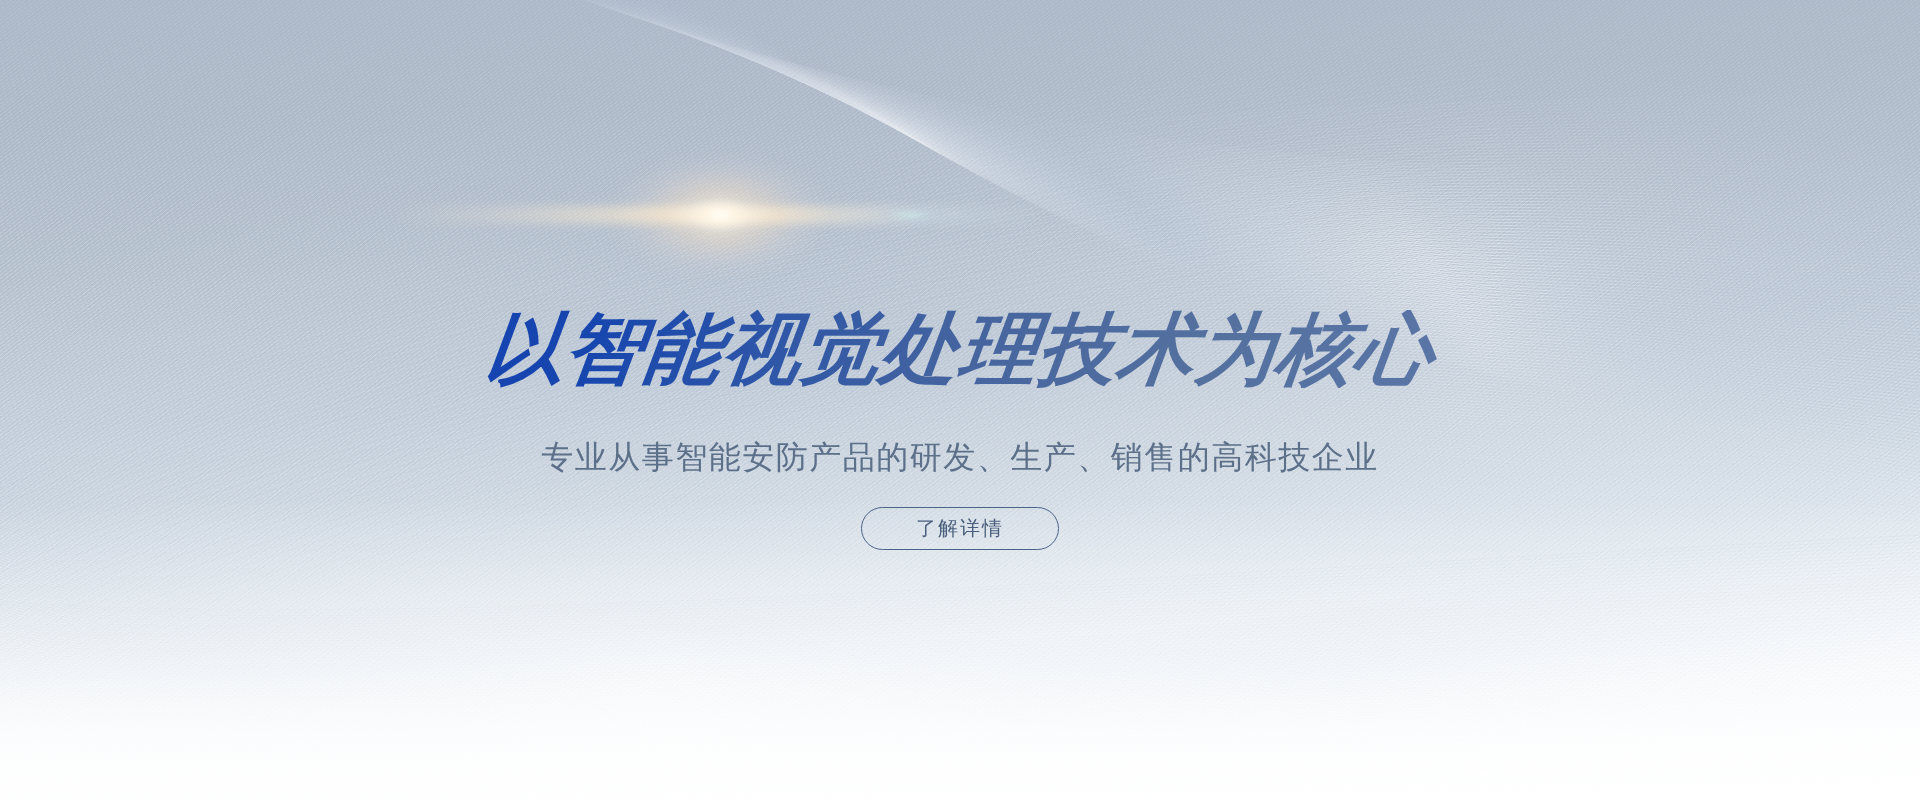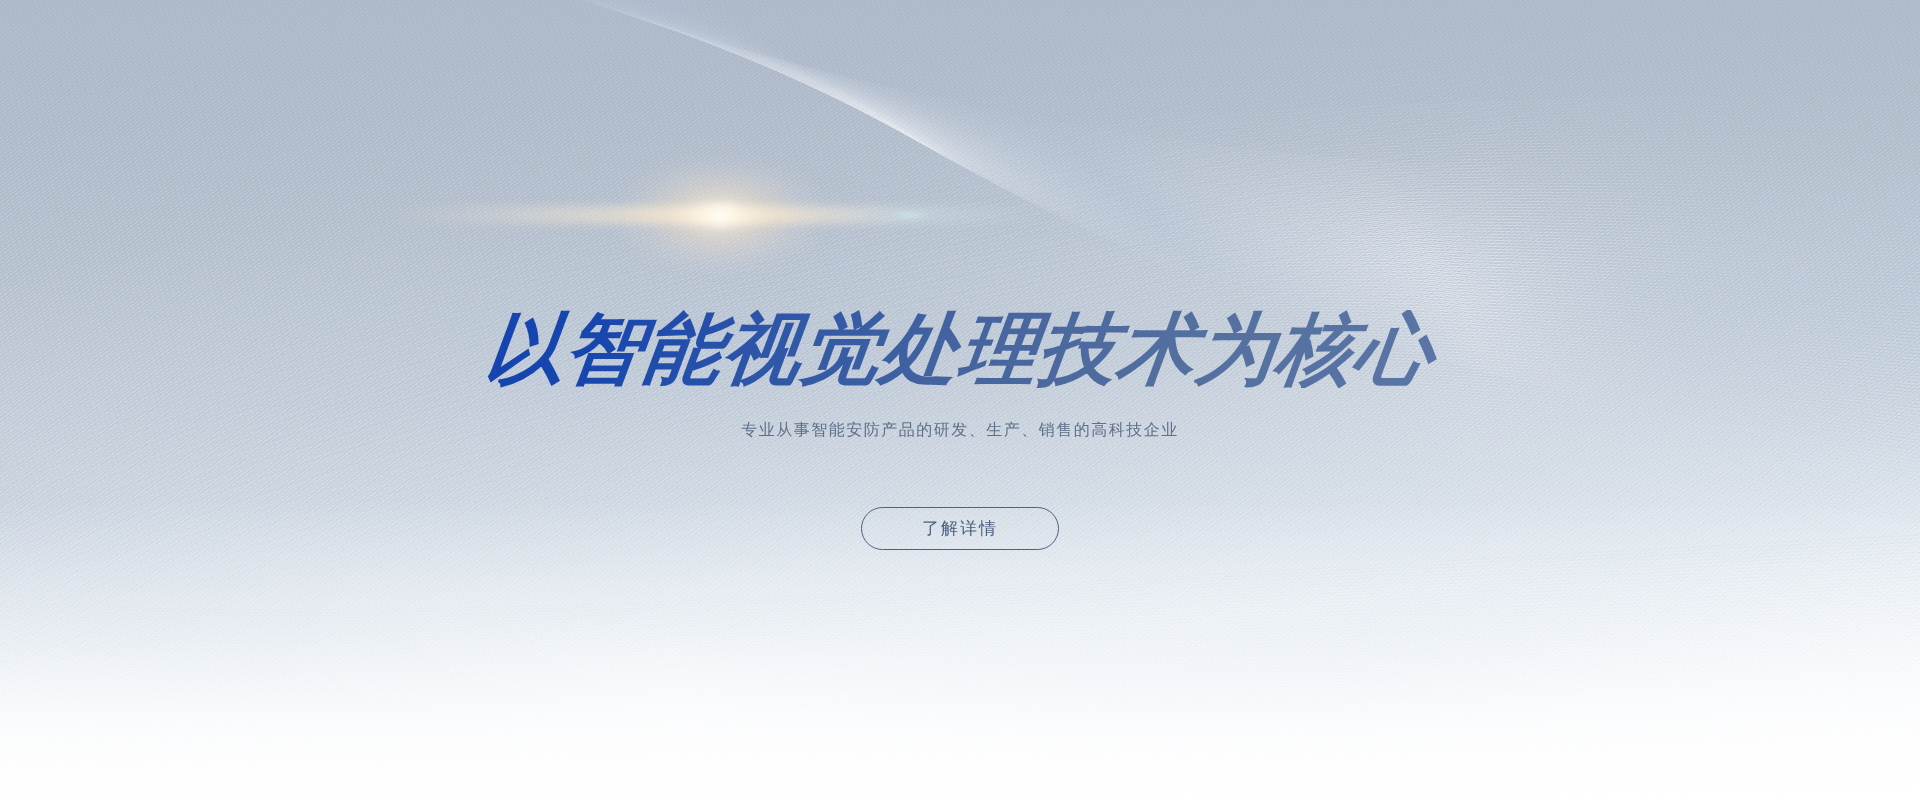--- a/index.html
+++ b/index.html
@@ -145,21 +145,21 @@
     -webkit-text-fill-color:transparent;
     transform:skewX(-7deg);
     text-shadow:none;
     pointer-events:auto;
   }
 
   #subtitle{
     position:absolute;left:0;top:403px;width:1920px;
     text-align:center;
     font-family:Liberation Serif, serif;
-    font-size:16px;
+    font-size:32px;
     font-weight:400;
     letter-spacing:1.5px;
     color:#5d7089;
     line-height:1.4;
     white-space:nowrap;
     pointer-events:auto;
   }
 
   #cta-wrap{
     position:absolute;left:0;top:507px;width:1920px;
@@ -169,21 +169,21 @@
   #cta{
     pointer-events:auto;
     display:inline-flex;align-items:center;justify-content:center;
     width:198px;height:43px;
     box-sizing:border-box;
     border:1.4px solid #4b6385;
     border-radius:999px;
     background:transparent;
     color:#4a5f7d;
     font-family:"DejaVu Sans","Liberation Sans",sans-serif;
-    font-size:17px;
+    font-size:20px;
     letter-spacing:2px;
     cursor:pointer;
     padding:0;
   }
 </style>
 </head>
 <body>
 
 <div id="hero">
 

